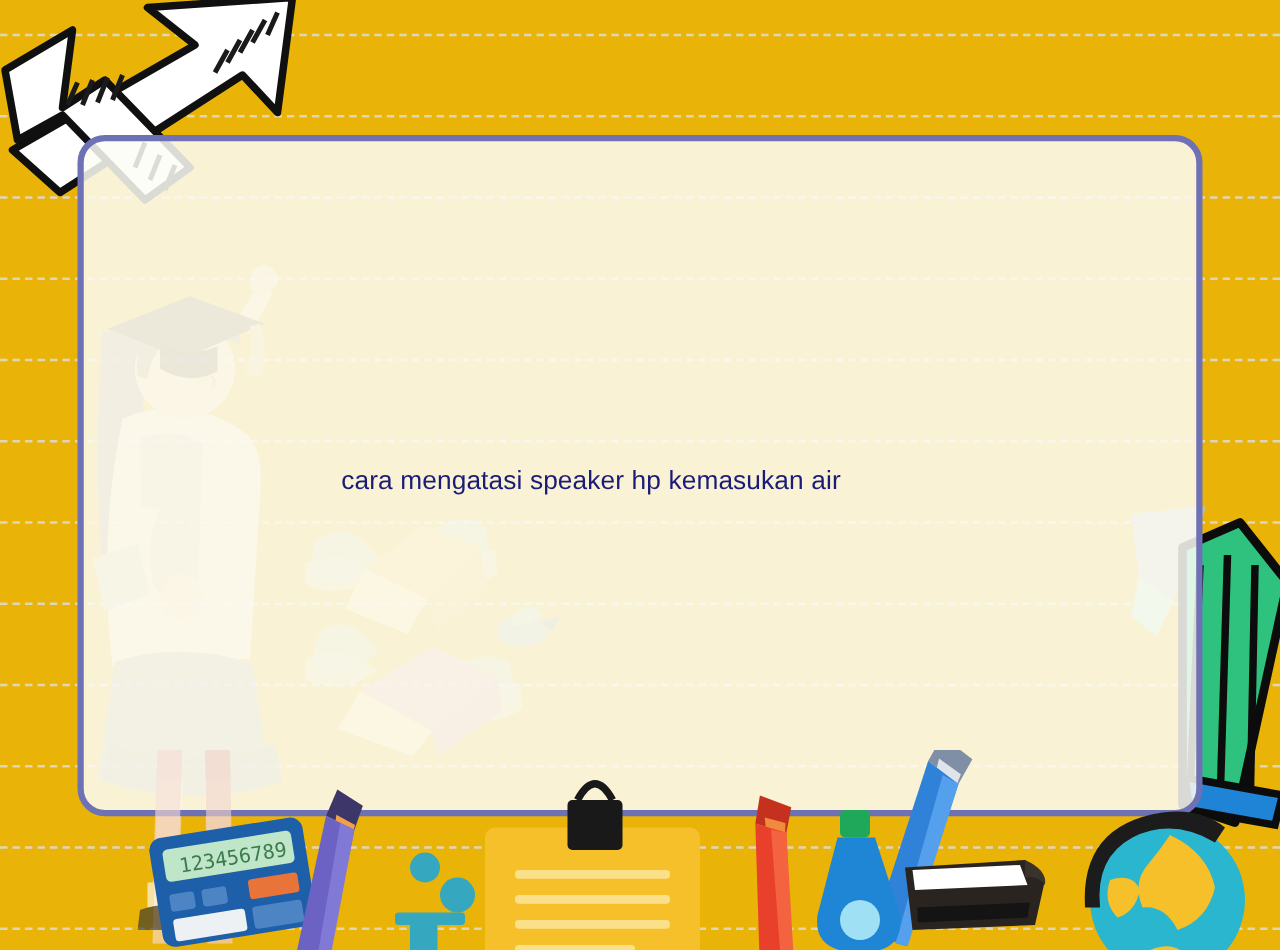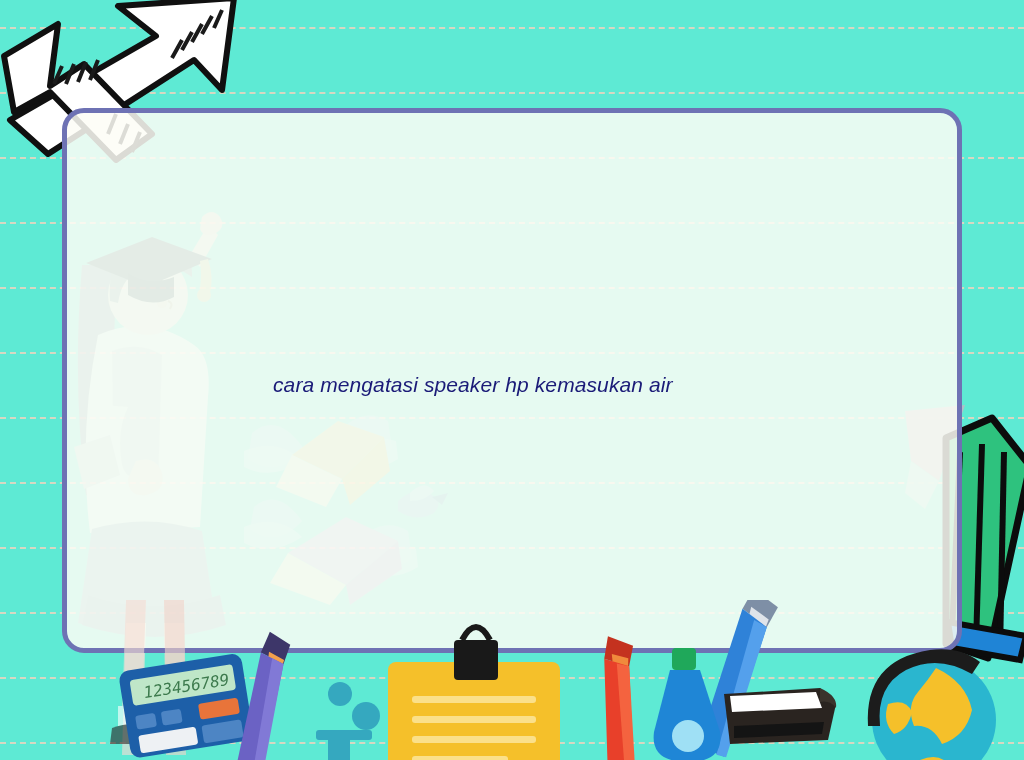--- a/index.html
+++ b/index.html
@@ -2,21 +2,21 @@
 <html><head>
 <meta charset="utf-8">
 <style>
   html,body{margin:0;padding:0;}
   body{
     width:1024px;height:760px;overflow:hidden;
     font-family:"Liberation Sans","DejaVu Sans",sans-serif;
     background:#f8f4e2;
     position:relative;
   }
-  #stage{position:absolute;inset:0;width:1024px;height:760px;overflow:hidden;background:#5eead4;font-style:italic;}
+  #stage{position:absolute;inset:0;width:1024px;height:760px;overflow:hidden;background:#eab308;}
 
   
   .rules{position:absolute;inset:0;pointer-events:none;}
   .rule{
     position:absolute;left:0;width:1024px;height:0;
     border-top:2px dashed #ded8c2;opacity:.95;
   }
 
   
   .art{position:absolute;inset:0;pointer-events:none;}

